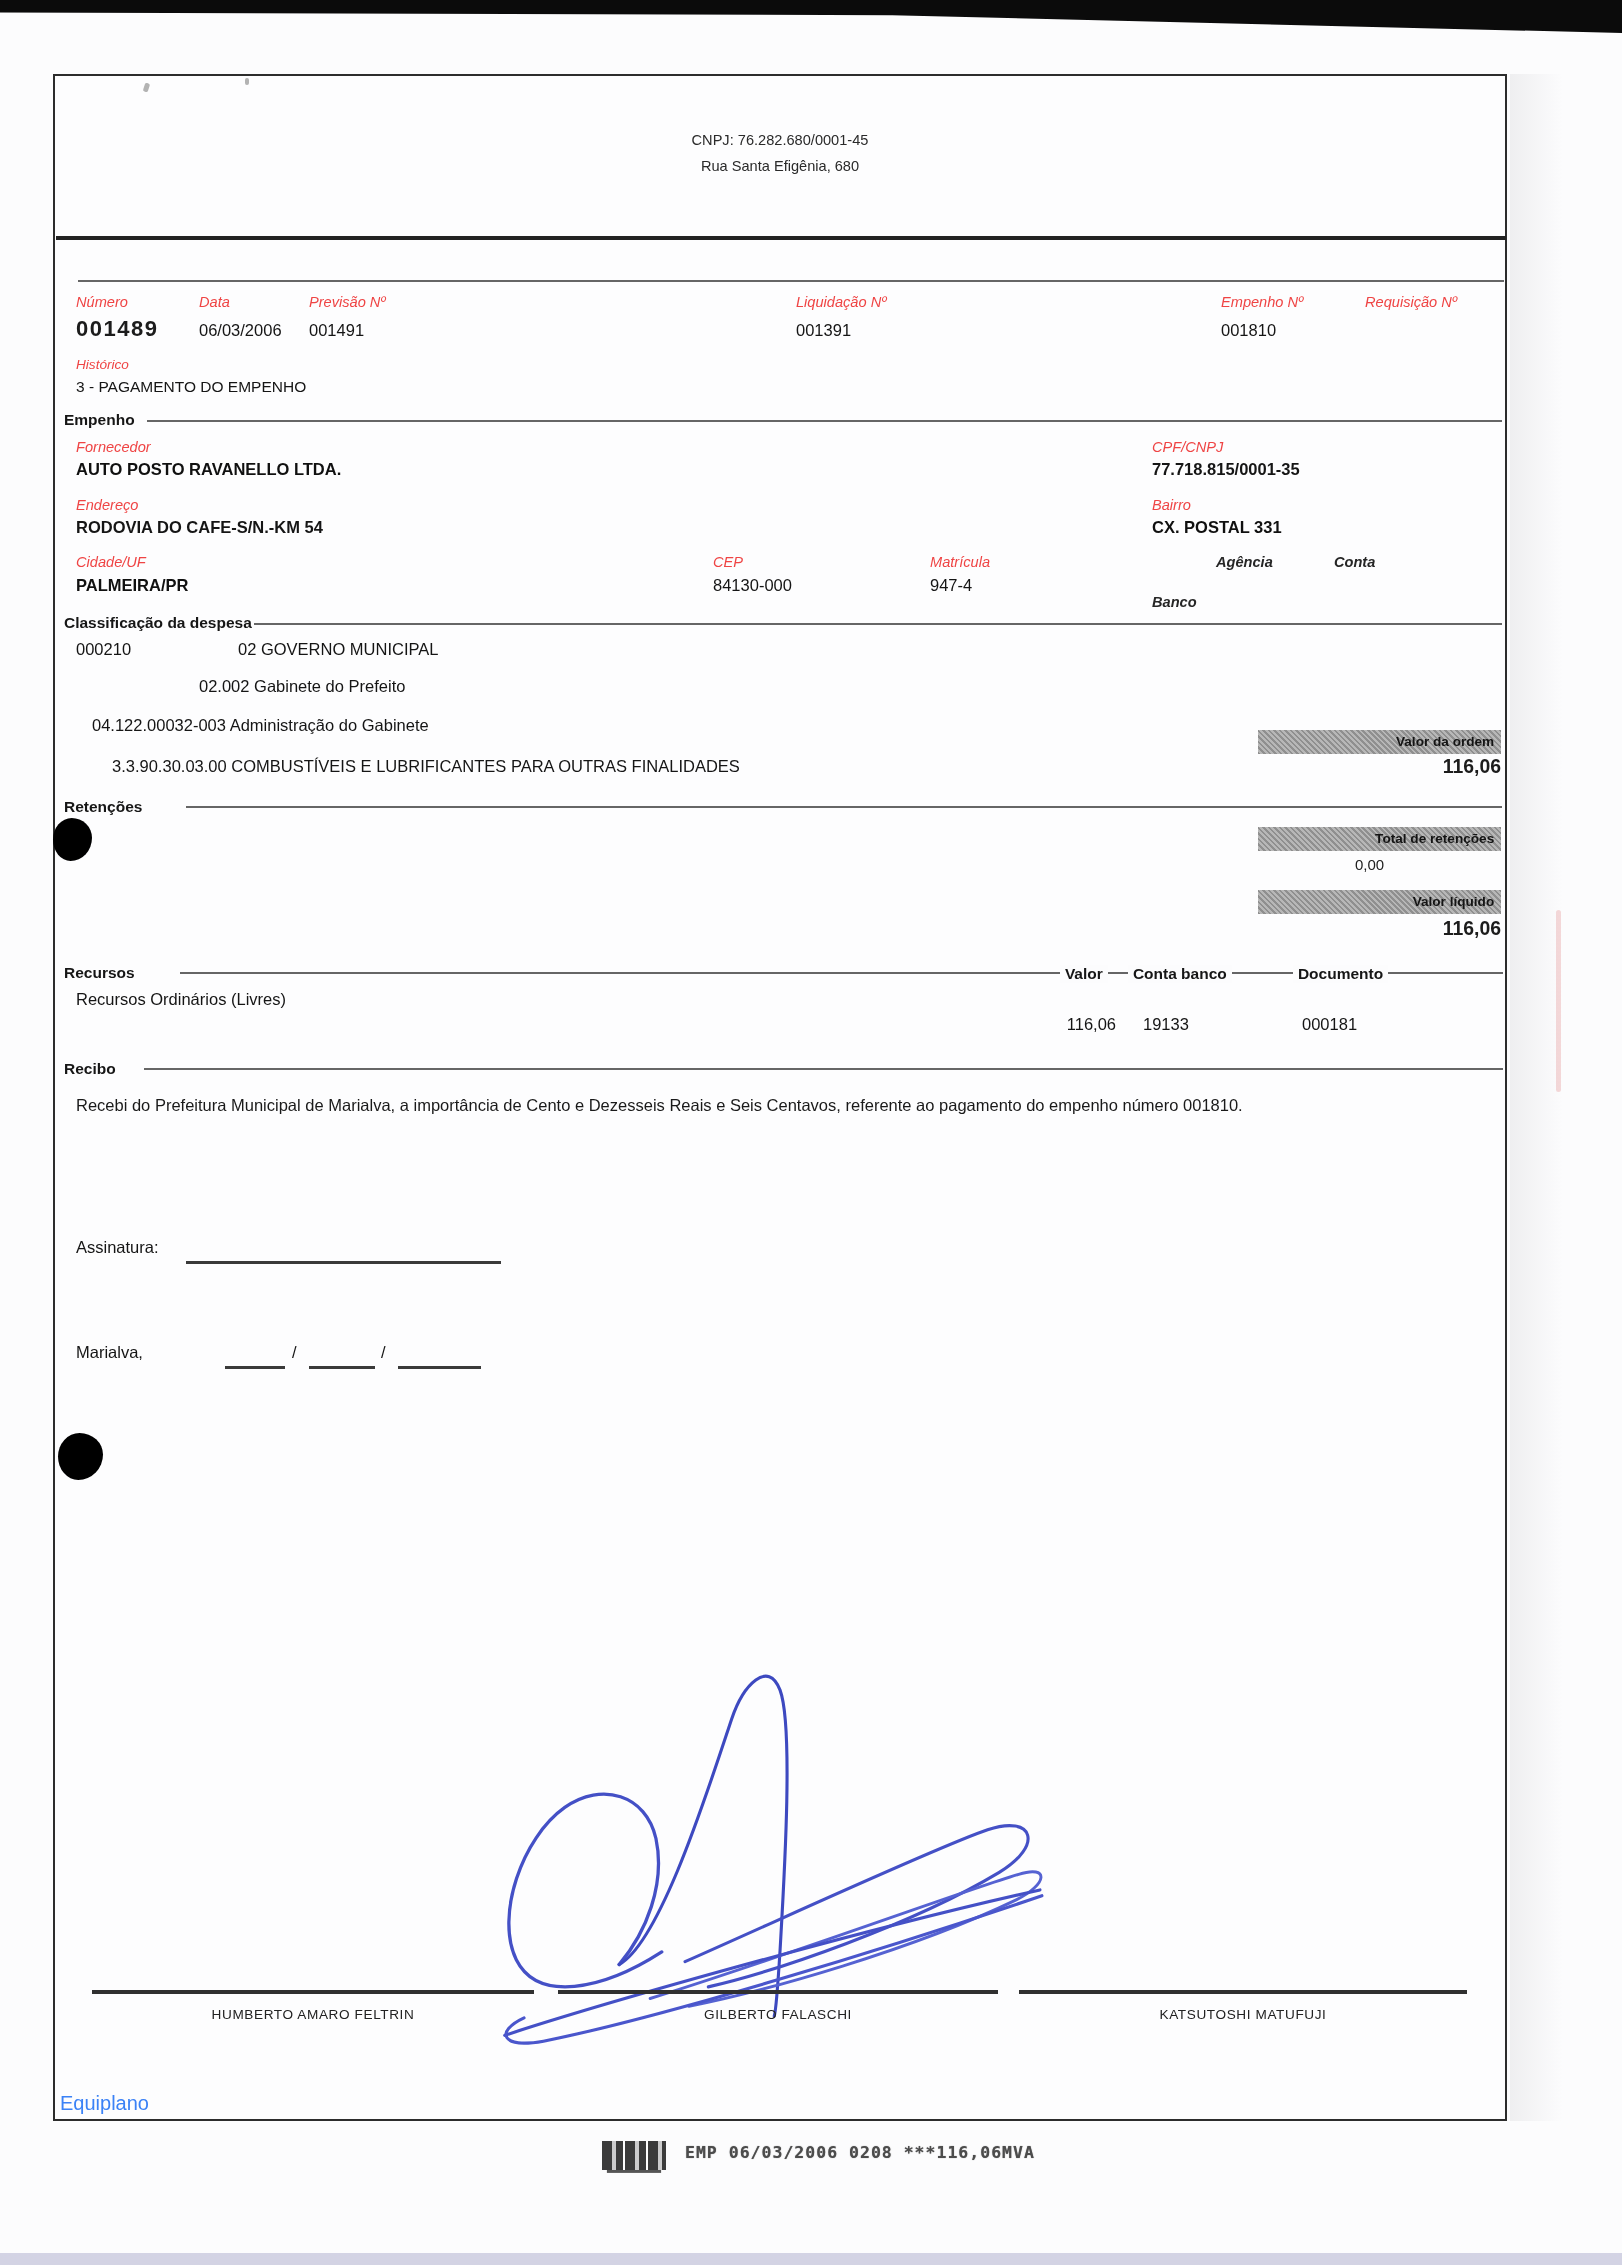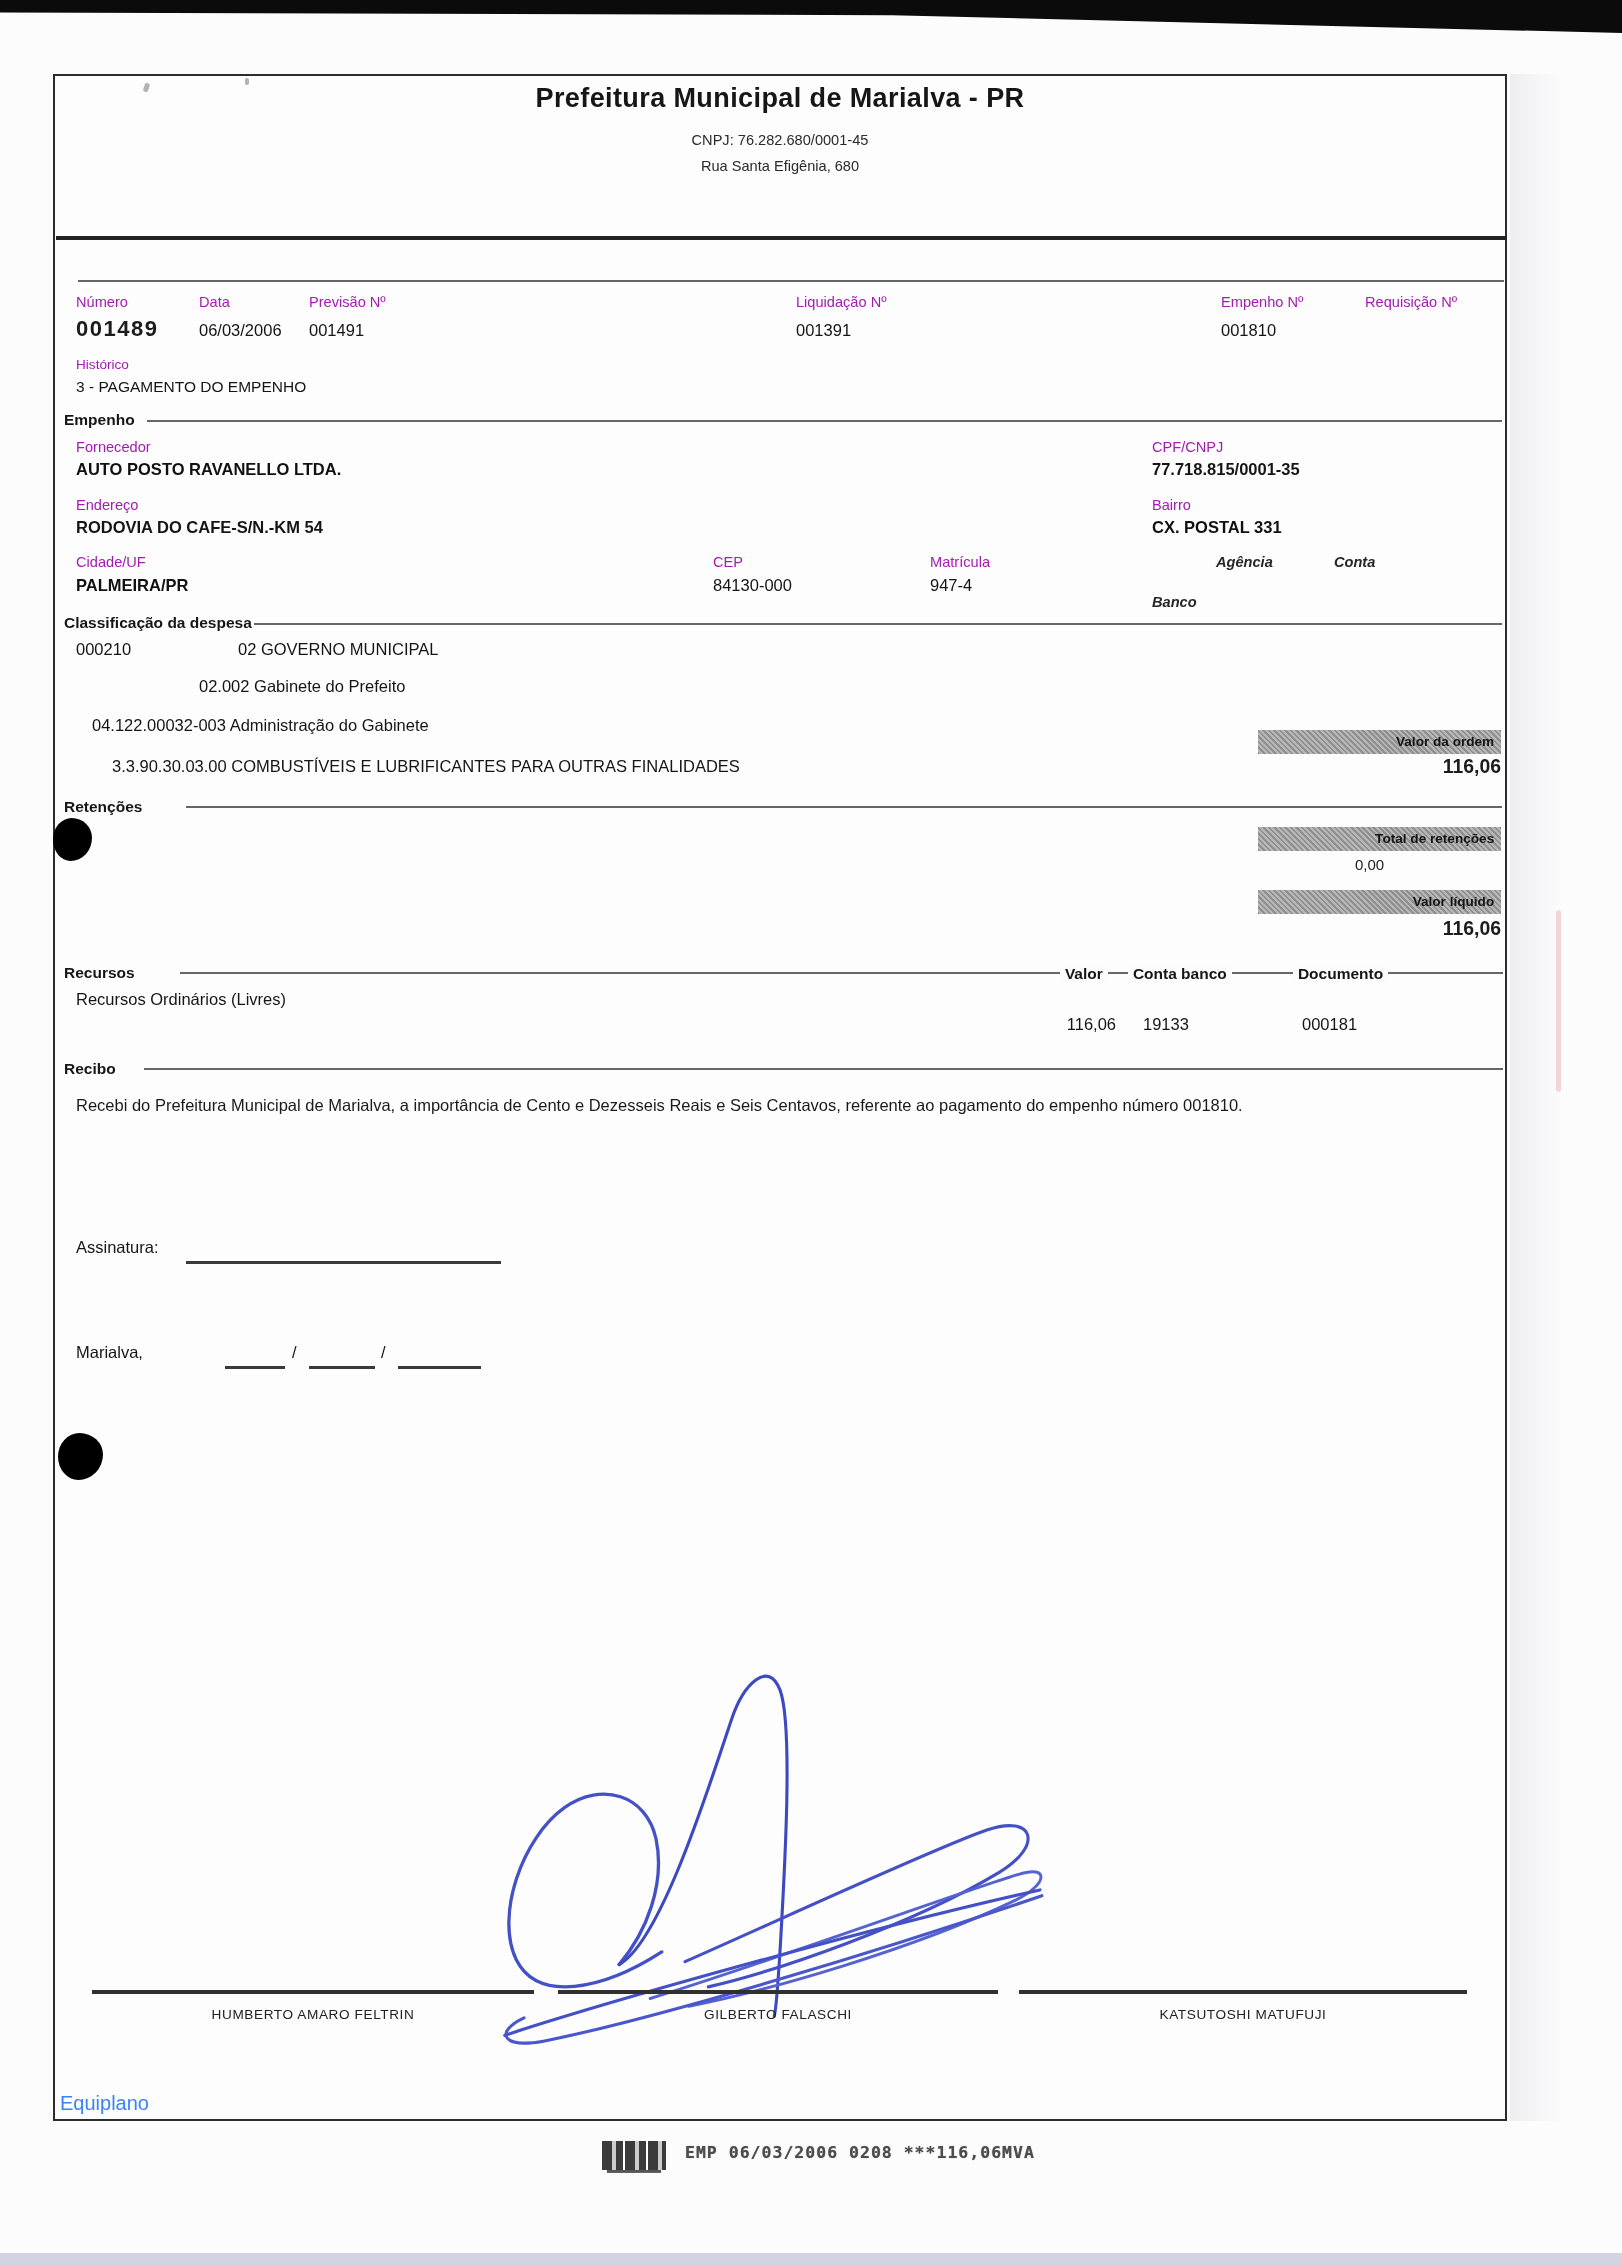--- a/index.html
+++ b/index.html
@@ -19,21 +19,21 @@
     background:rgba(226,140,140,.32);}
   .speck{position:absolute;background:#8a8a8a;border-radius:1.9px;}
   
   .box{position:absolute;left:53px;top:74px;width:1454px;height:2047px;
     border:2.9px solid #2c2c2c; box-sizing:border-box; background:rgba(255,255,255,.35);}
   
   .center{left:53px;width:1454px;text-align:center;}
   .org{font-size:27px;font-weight:bold;letter-spacing:0.4px;color:#161616;}
   .small{font-size:14.6px;color:#2a2a2a;}
   .doc-title{font-size:20.4px;font-weight:bold;letter-spacing:0.4px;}
-  .lab{font-size:14.6px;color:#a21caf;}
+  .lab{font-style:italic;font-size:14.6px;color:#ef4444;}
   .lab-b{font-style:italic;font-size:14.6px;font-weight:600;color:#262626;}
   .val{font-size:16.5px;color:#151515;}
   .val-b{font-size:16.5px;font-weight:bold;color:#101010;}
   .big-num{font-size:22px;font-weight:bold;letter-spacing:1.5px;}
   .sec{font-size:15.5px;font-weight:bold;color:#161616;}
   .rule{height:1.9px;background:#666;}
   .rule-dark{height:3.9px;background:#222;}
   .sigline{height:3.9px;background:#303030;}
   .bar{width:243px;height:24px;line-height:24px;text-align:right;padding-right:6.8px;box-sizing:border-box;
     font-size:13.6px;font-weight:bold;color:#141414;
@@ -59,21 +59,20 @@
 
   <div class="scan-top"></div>
   <div class="scan-bottom"></div>
   <div class="right-shade"></div>
   <div class="pink-streak"></div>
   <div class="speck abs" style="left:144px;top:83px;width:4.9px;height:8.7px;transform:rotate(18deg);"></div>
   <div class="speck abs" style="left:245px;top:78px;width:3.9px;height:6.8px;"></div>
 
   <div class="box"></div>
 
-  <div class="abs center org" style="top:83px;">Prefeitura Municipal de Marialva - PR</div>
   <div class="abs center small" style="top:132px;">CNPJ: 76.282.680/0001-45</div>
   <div class="abs center small" style="top:158px;">Rua Santa Efigênia, 680</div>
   <div class="abs rule-dark" style="top:236px;left:56px;width:1450px;"></div>
   <div class="abs rule" style="top:280px;left:78px;width:1426px;height:1.5px;"></div>
 
   <div class="abs lab" style="top:294px;left:76px;">Número</div>
   <div class="abs lab" style="top:294px;left:199px;">Data</div>
   <div class="abs lab" style="top:294px;left:309px;">Previsão Nº</div>
   <div class="abs lab" style="top:294px;left:796px;">Liquidação Nº</div>
   <div class="abs lab" style="top:294px;left:1221px;">Empenho Nº</div>

